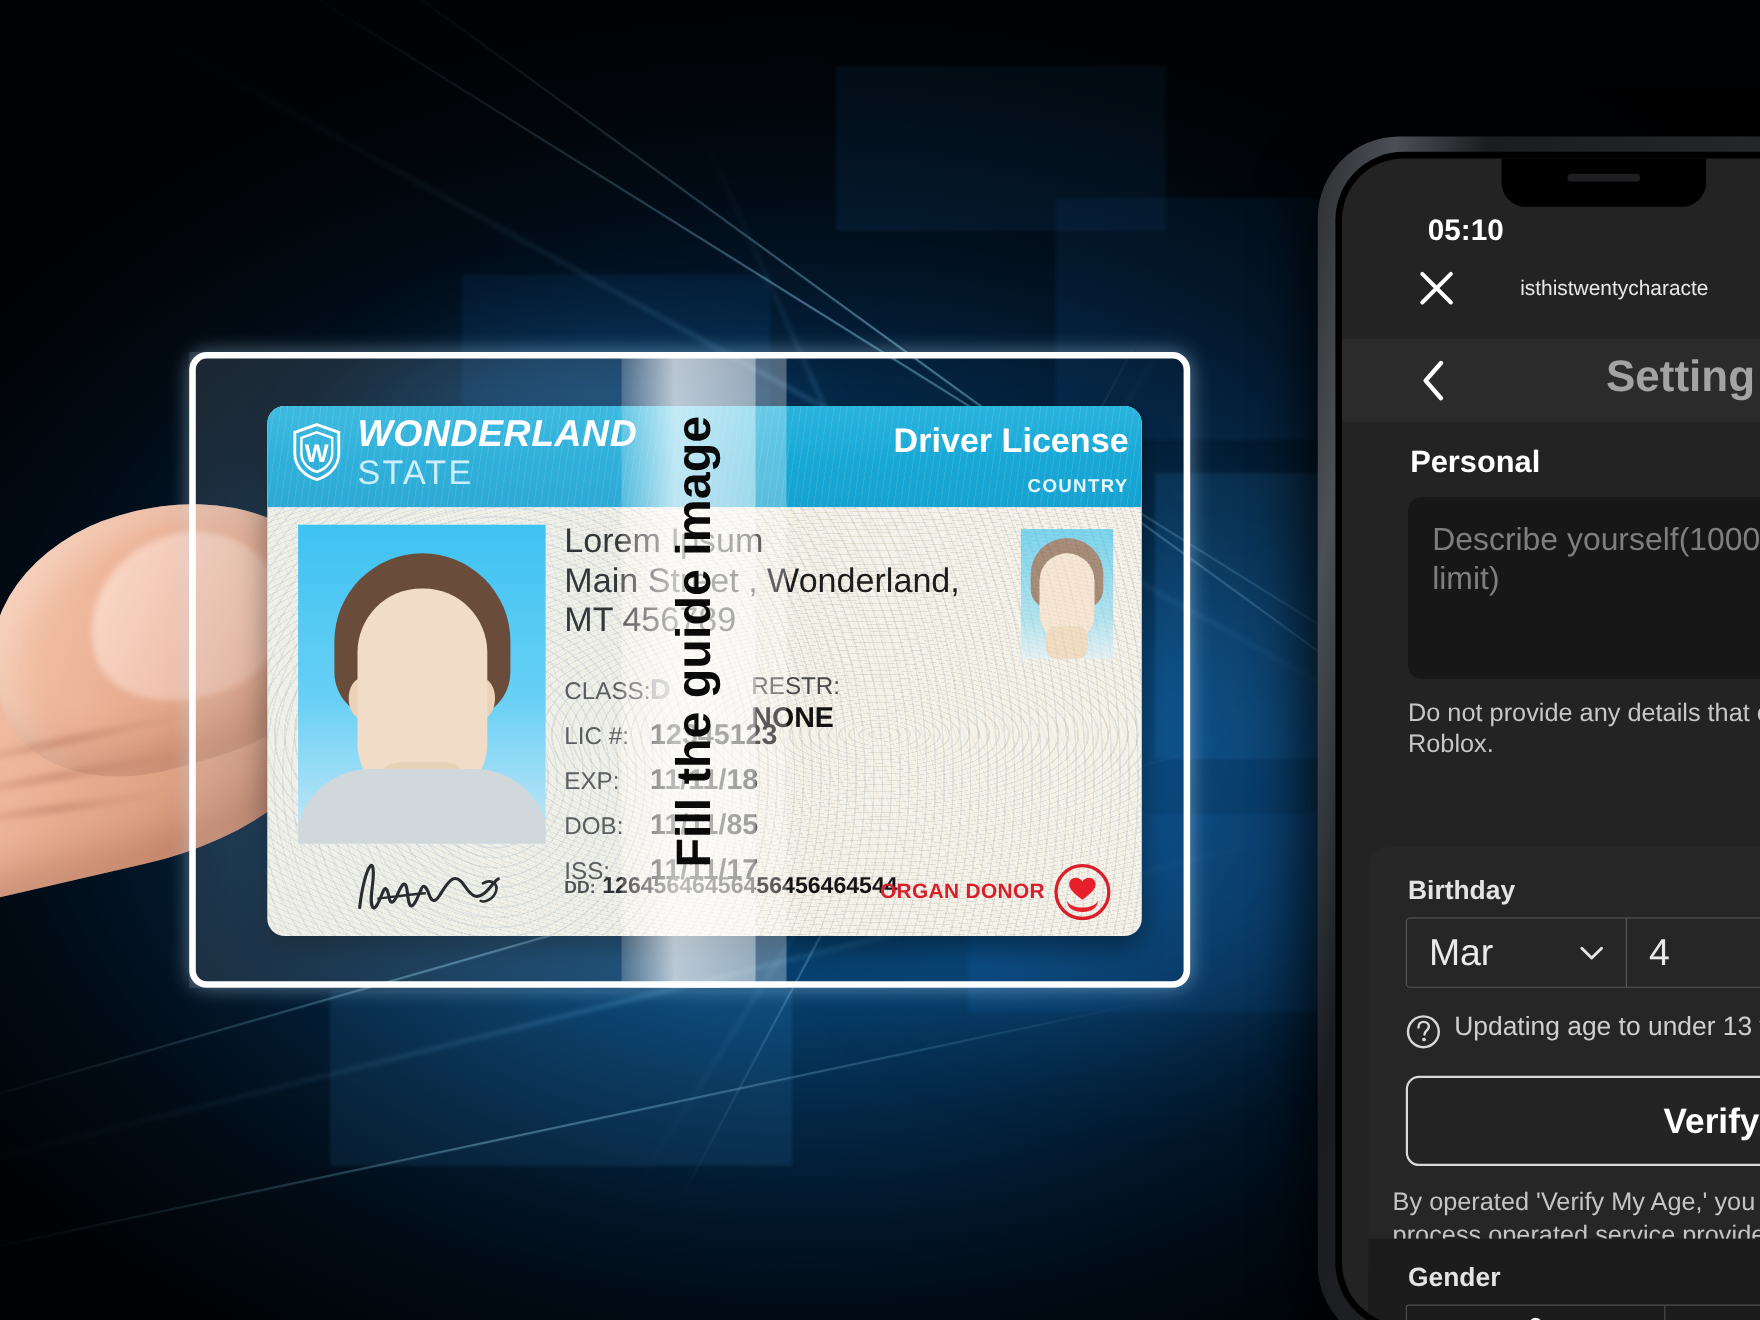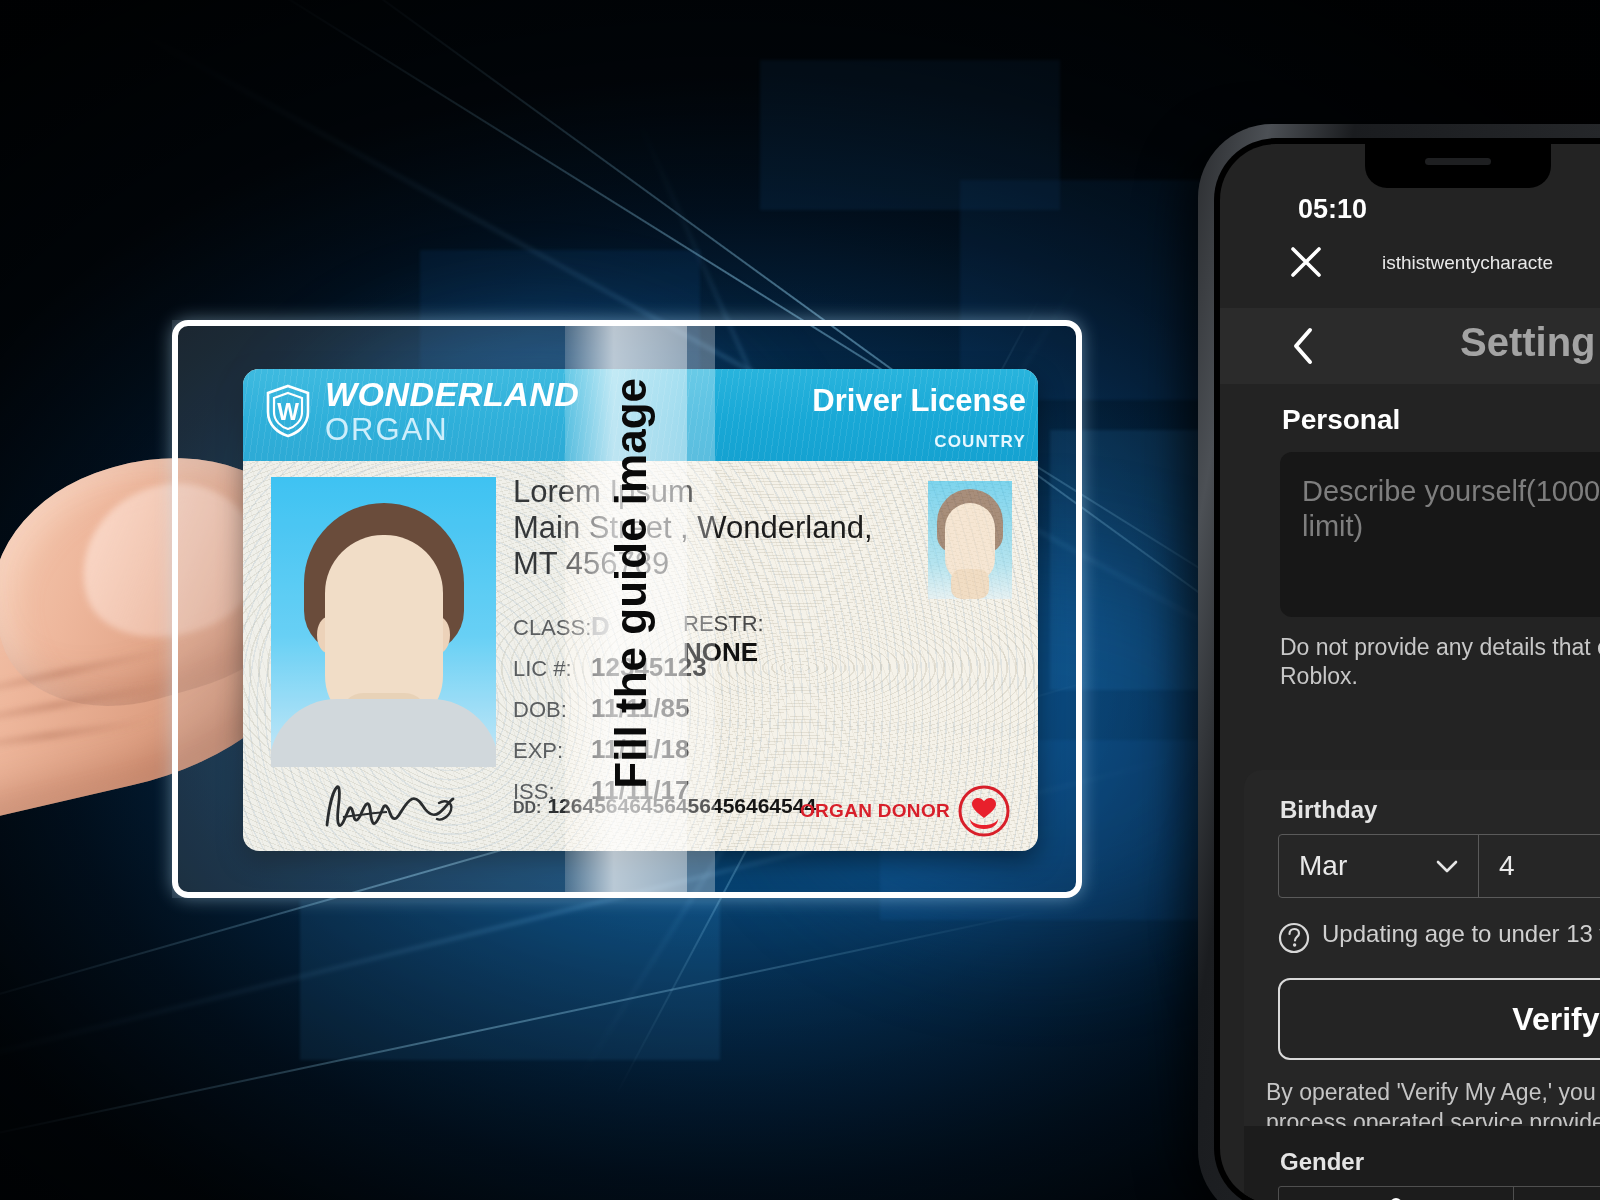--- a/index.html
+++ b/index.html
@@ -173,21 +173,21 @@
   #describe-box{
     margin-left:60px;width:480px;height:165px;border-radius:12px;background:#171717;
     box-sizing:border-box;padding:22px 22px;
   }
   #describe-ph{font-size:29px;color:#7e7e7e;line-height:1.2;}
   #privacy-note{margin:16px 0 0 60px;width:470px;font-size:23px;color:#c7c7c7;line-height:1.25;}
 
   #panel2{position:absolute;left:24px;top:626px;width:520px;background:#262626;border-radius:18px 0 0 0;padding:14px 0 18px 0;}
   .flabel{font-size:24px;font-weight:bold;color:#e4e4e4;margin:12px 0 10px 36px;}
   .fieldrow{display:flex;margin-left:34px;border:1px solid #5a5a5a;border-radius:4px;width:470px;box-sizing:border-box;}
-  .fcell{height:62px;display:flex;align-items:center;padding:0 20px;font-size:28px;color:#e9e9e9;box-sizing:border-box;}
+  .fcell{height:62px;display:flex;align-items:center;padding:0 20px;font-size:34px;color:#e9e9e9;box-sizing:border-box;}
   .fcell.m{width:200px;justify-content:space-between;border-right:1px solid #5a5a5a;}
   .fcell.d{flex:1;}
   .chev{width:22px;height:13px;flex:none;}
   #hint-row{display:flex;align-items:flex-start;gap:12px;margin:22px 0 0 34px;}
   .qmark{width:32px;height:32px;flex:none;margin-top:2px;}
   #hint-text{font-size:24px;color:#cfcfcf;white-space:nowrap;}
   #verify-btn{
     margin:24px 0 0 34px;width:480px;height:82px;border-radius:12px;
     border:2px solid #d9d9d9;background:#242424;
     display:flex;align-items:center;justify-content:center;
@@ -248,21 +248,21 @@
 
   <div id="card-header">
     <div class="hdr-left">
       <svg class="shield" viewBox="0 0 46 54">
         <path d="M23 2 L43 9 V28 C43 41 33 49 23 52 C13 49 3 41 3 28 V9 Z" fill="none" stroke="#ffffff" stroke-width="2.6"></path>
         <path d="M23 9 L37 14 V28 C37 37 30 43 23 45 C16 43 9 37 9 28 V14 Z" fill="none" stroke="#ffffff" stroke-width="2.2"></path>
         <text x="23" y="36" font-family="Liberation Sans, sans-serif" font-size="23" font-weight="bold" fill="#ffffff" text-anchor="middle">W</text>
       </svg>
       <div class="state-wrap">
         <div id="state-name">WONDERLAND</div>
-        <div id="state-sub">ORGAN</div>
+        <div id="state-sub">STATE</div>
       </div>
     </div>
     <div class="hdr-right">
       <div id="doc-title">Driver License</div>
       <div id="doc-country">COUNTRY</div>
     </div>
   </div>
 
   <div id="portrait">
     <div class="p-hair"></div>
@@ -296,26 +296,26 @@
   <div id="fields">
     <div class="frow">
       <span class="flab">CLASS:</span>
       <span class="fval light">D</span>
     </div>
     <div class="frow">
       <span class="flab">LIC #:</span>
       <span class="fval">12345123</span>
     </div>
     <div class="frow">
+      <span class="flab">EXP:</span>
+      <span class="fval">11/11/18</span>
+    </div>
+    <div class="frow">
       <span class="flab">DOB:</span>
       <span class="fval">11/11/85</span>
-    </div>
-    <div class="frow">
-      <span class="flab">EXP:</span>
-      <span class="fval">11/11/18</span>
     </div>
     <div class="frow">
       <span class="flab">ISS:</span>
       <span class="fval">11/11/17</span>
     </div>
     <div class="frow col2">
       <span class="flab">RESTR:</span>
       <span class="fval">NONE</span>
     </div>
   </div>

